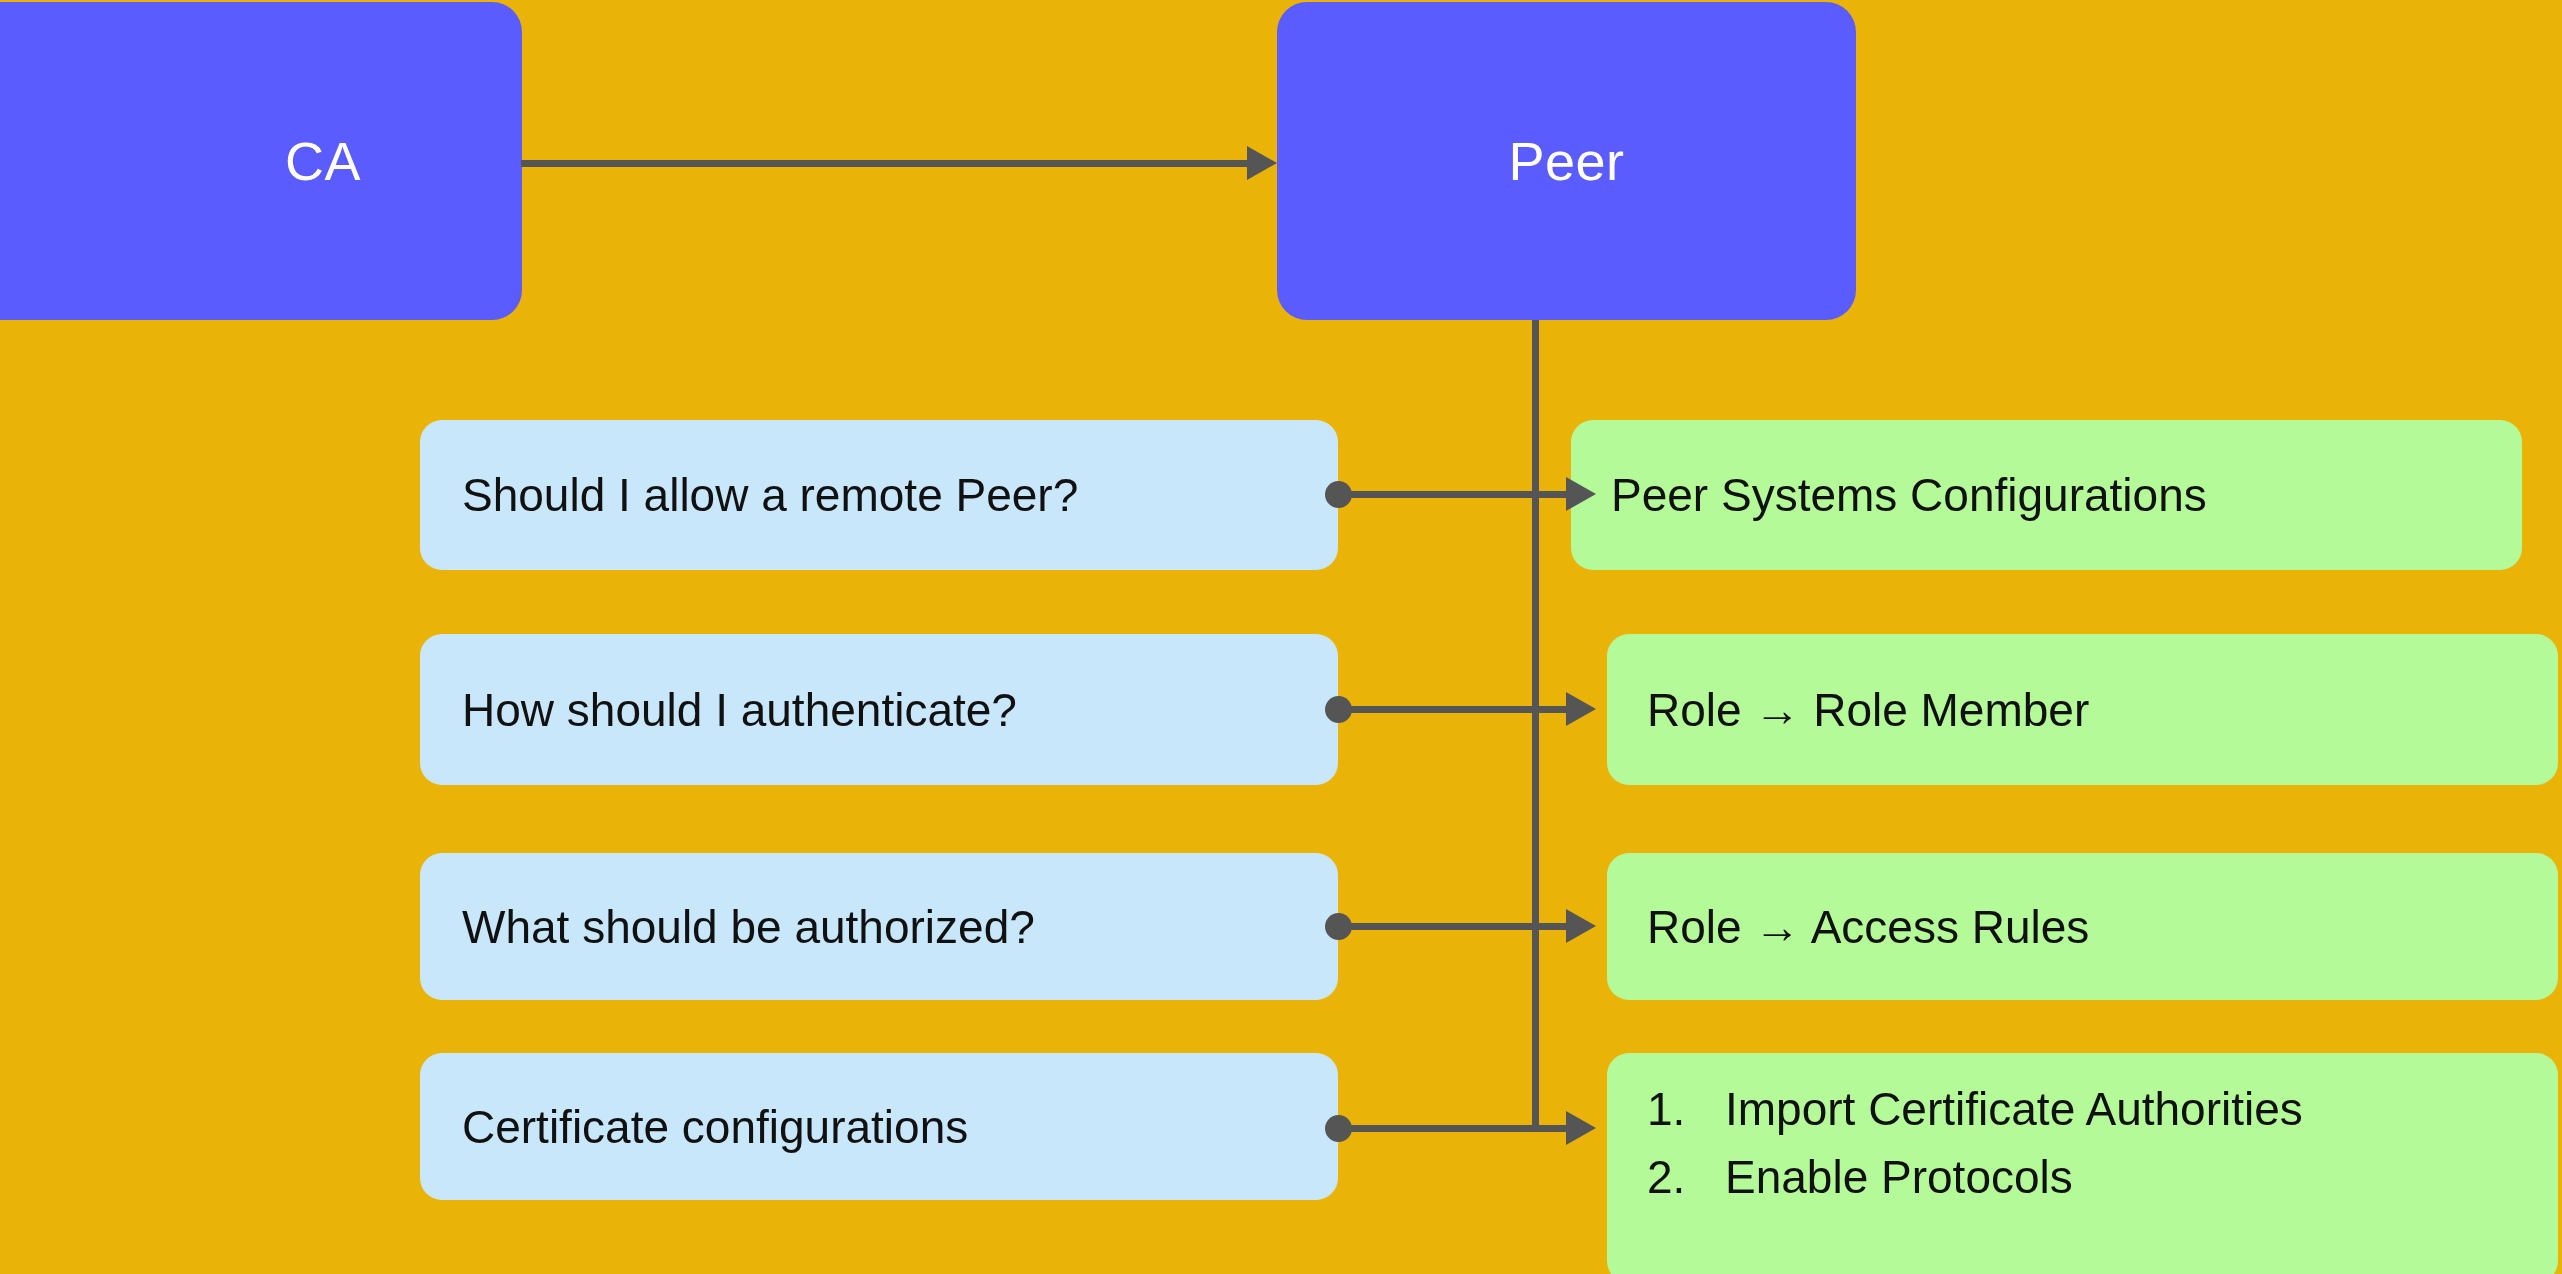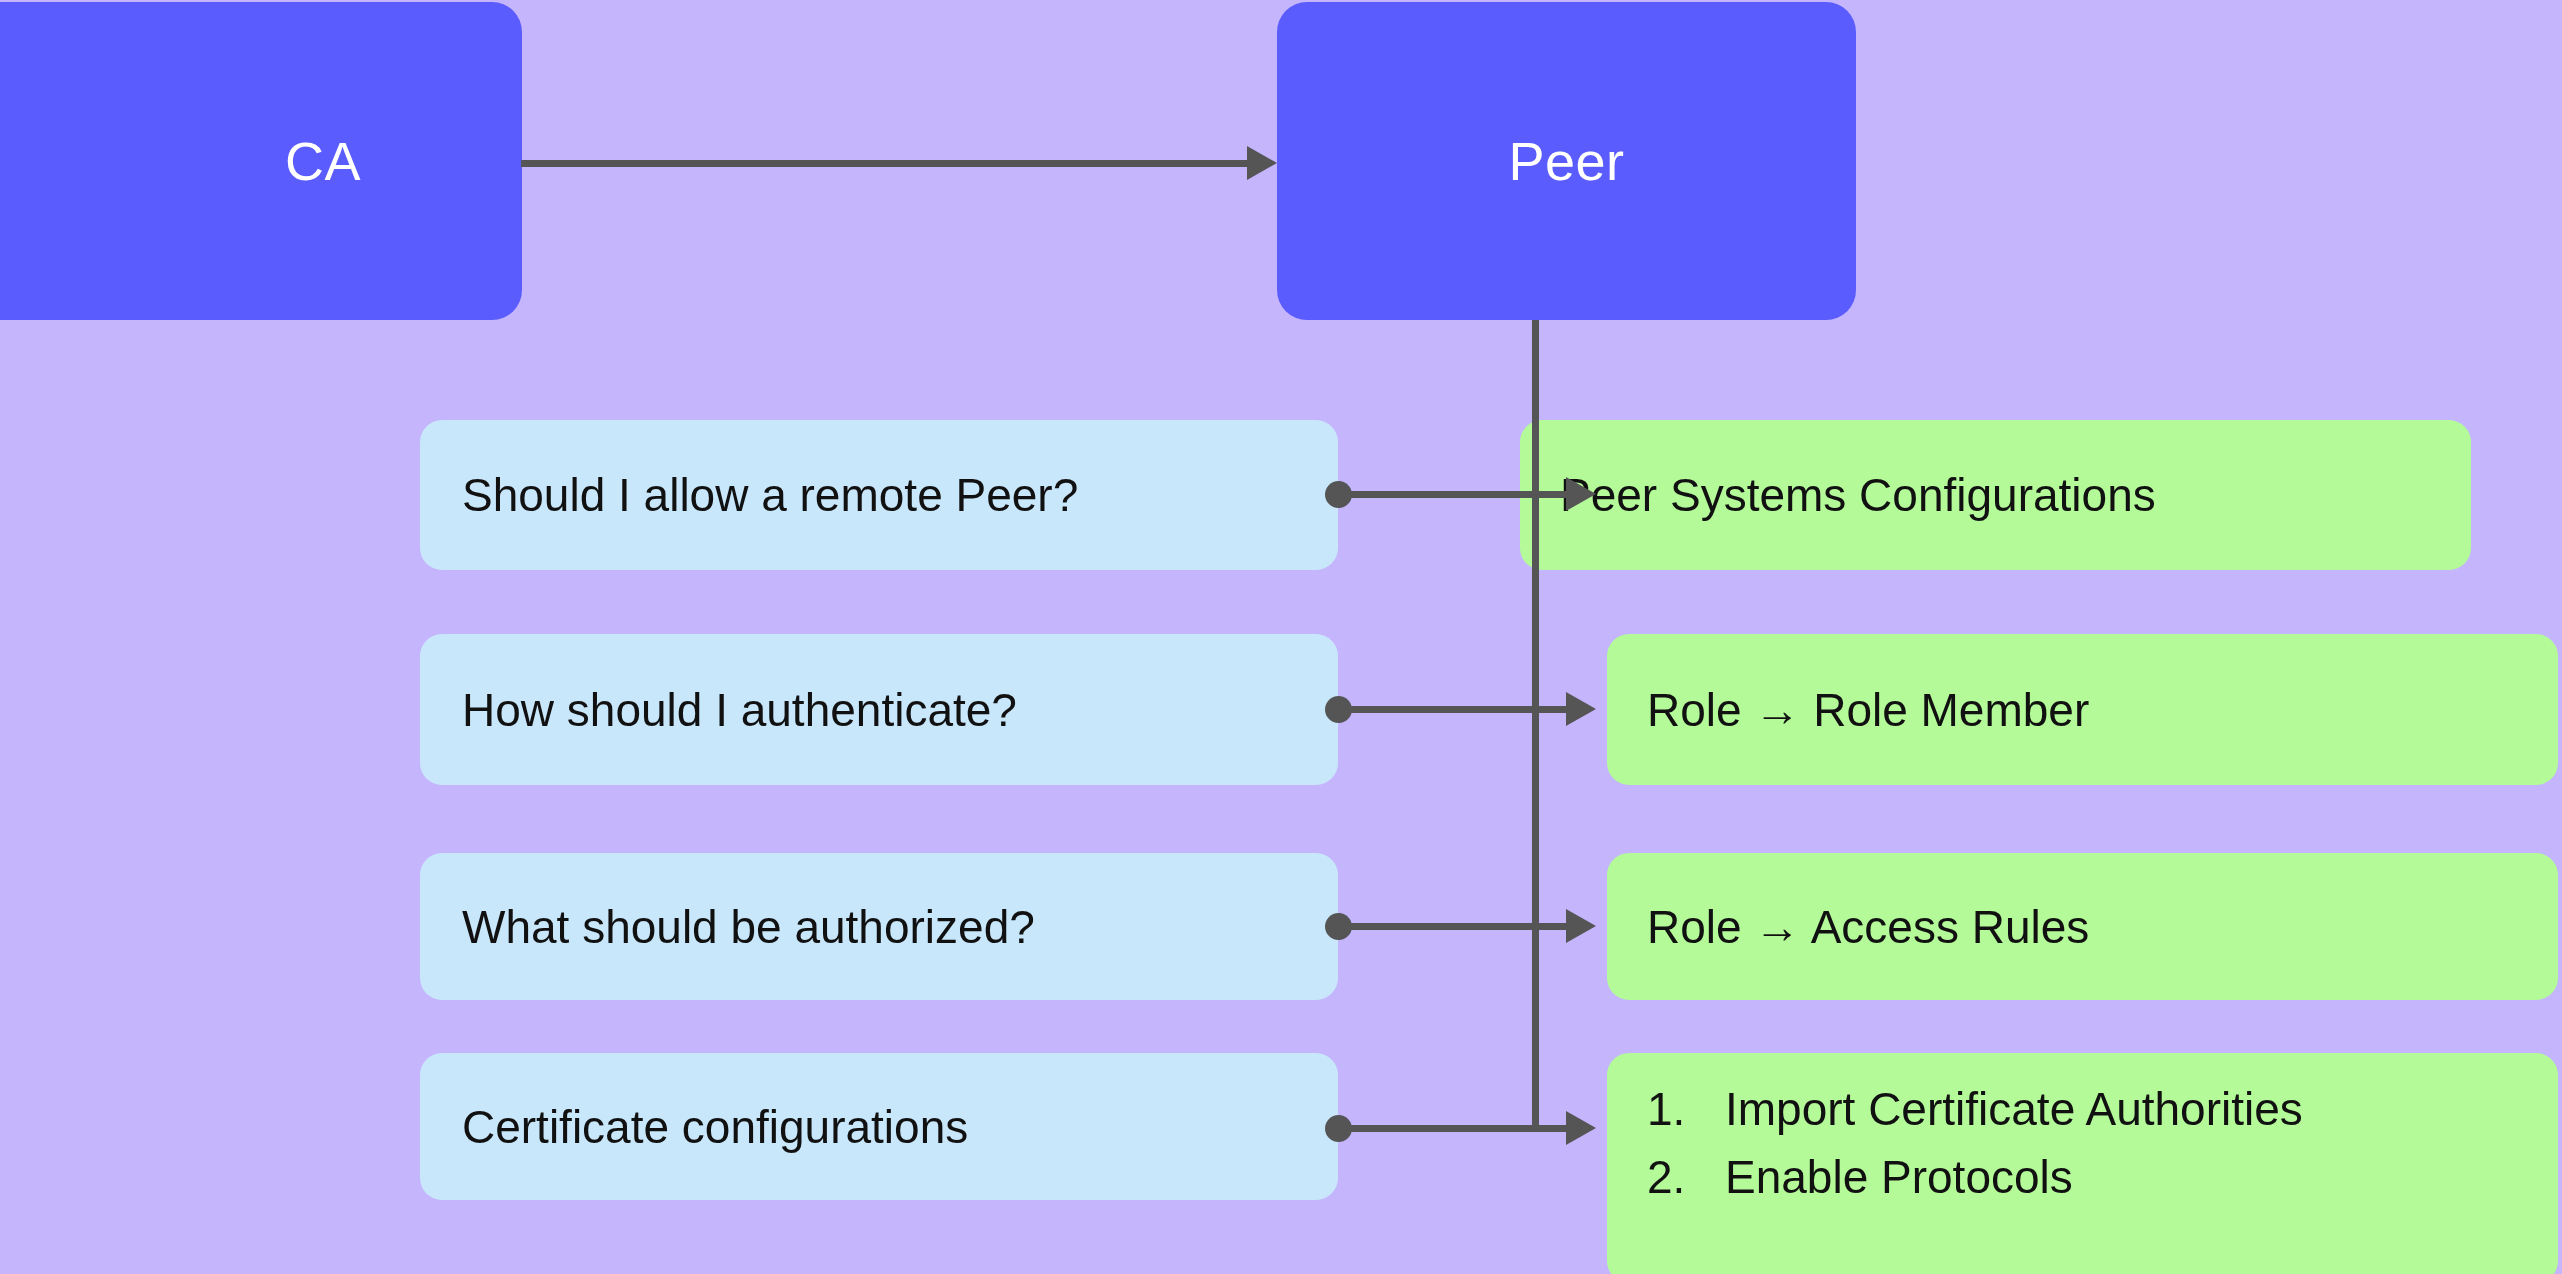--- a/index.html
+++ b/index.html
@@ -10,21 +10,21 @@
   body {
     width: 2562px;
     height: 1274px;
     overflow: hidden;
     font-family: "Liberation Sans", sans-serif;
   }
   #canvas {
     position: relative;
     width: 2562px;
     height: 1274px;
-    background: #c4b5fd;
+    background: #eab308;
   }
 
   
   .node {
     position: absolute;
     box-sizing: border-box;
     border-radius: 30px;
     display: flex;
     align-items: center;
   }
@@ -66,21 +66,21 @@
     top: 2px;
     width: 579px;
     height: 318px;
   }
 
   .q1 { left: 420px; top: 420px;  width: 918px; height: 150px; }
   .q2 { left: 420px; top: 634px;  width: 918px; height: 151px; }
   .q3 { left: 420px; top: 853px;  width: 918px; height: 147px; }
   .q4 { left: 420px; top: 1053px; width: 918px; height: 147px; }
 
-  .a1 { left: 1520px; top: 420px;  width: 951px; height: 150px; }
+  .a1 { left: 1571px; top: 420px;  width: 951px; height: 150px; }
   .a2 { left: 1607px; top: 634px;  width: 951px; height: 151px; }
   .a3 { left: 1607px; top: 853px;  width: 951px; height: 147px; }
   .a4 { left: 1607px; top: 1053px; width: 951px; height: 230px; align-items: flex-start; padding-top: 22px; }
 
   
   .num-list {
     list-style: none;
     margin: 0;
     padding: 0;
     font-size: 46px;

